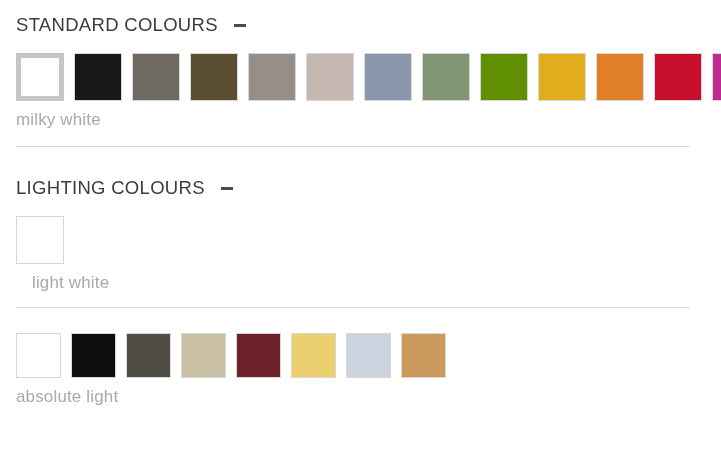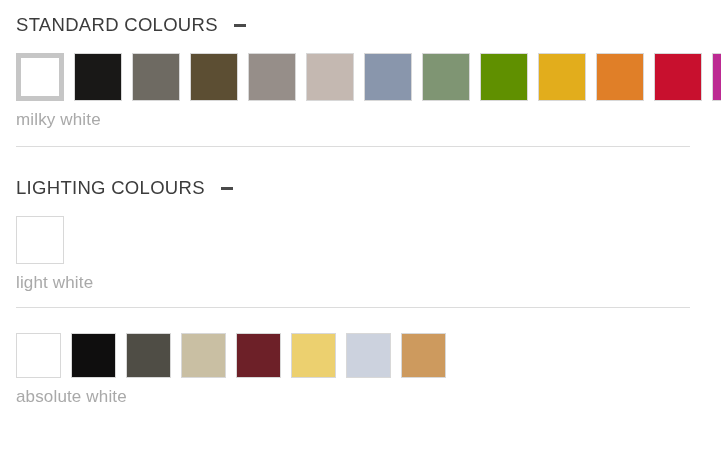--- a/index.html
+++ b/index.html
@@ -155,33 +155,33 @@
   <div class="section sec-lighting">
     <div class="section-header">
       <span class="section-title" style="color: rgb(60, 60, 60);">LIGHTING COLOURS</span>
       <span class="collapse-toggle">
           <span class="dash"></span>
         </span>
     </div>
     <div class="swatch-row">
       <div class="swatch swatch-std" title="light white" style="background-color: rgb(255, 255, 255); border-color: rgb(216, 216, 216);"></div>
     </div>
-    <div class="swatch-label" style="color: rgb(169, 169, 169);">light white</div>
+    <div class="swatch-label" style="color: rgb(169, 169, 169); margin-left: 16px;">light white</div>
   </div>
 
   <div class="spacer-after-lighting"></div>
   <div class="divider" style="background: rgb(220, 220, 220);"></div>
 
   <div class="section sec-lacquered">
     <div class="swatch-row">
       <div class="swatch swatch-lac" title="absolute white" style="background-color: rgb(255, 255, 255); border-color: rgb(216, 216, 216);"></div>
       <div class="swatch swatch-lac" title="deep black" style="background-color: rgb(15, 14, 14); border-color: rgb(216, 216, 216);"></div>
       <div class="swatch swatch-lac" title="charcoal" style="background-color: rgb(79, 77, 69); border-color: rgb(216, 216, 216);"></div>
       <div class="swatch swatch-lac" title="sand beige" style="background-color: rgb(201, 191, 163); border-color: rgb(216, 216, 216);"></div>
       <div class="swatch swatch-lac" title="burgundy" style="background-color: rgb(109, 32, 40); border-color: rgb(216, 216, 216);"></div>
       <div class="swatch swatch-lac" title="soft yellow" style="background-color: rgb(236, 208, 111); border-color: rgb(216, 216, 216);"></div>
       <div class="swatch swatch-lac" title="pale blue grey" style="background-color: rgb(204, 210, 222); border-color: rgb(216, 216, 216);"></div>
       <div class="swatch swatch-lac" title="camel" style="background-color: rgb(205, 154, 94); border-color: rgb(216, 216, 216);"></div>
     </div>
-    <div class="swatch-label" style="color: rgb(169, 169, 169);">absolute white</div>
+    <div class="swatch-label" style="color: rgb(169, 169, 169);">absolute light</div>
   </div>
 
 </div>
 
 </body></html>

